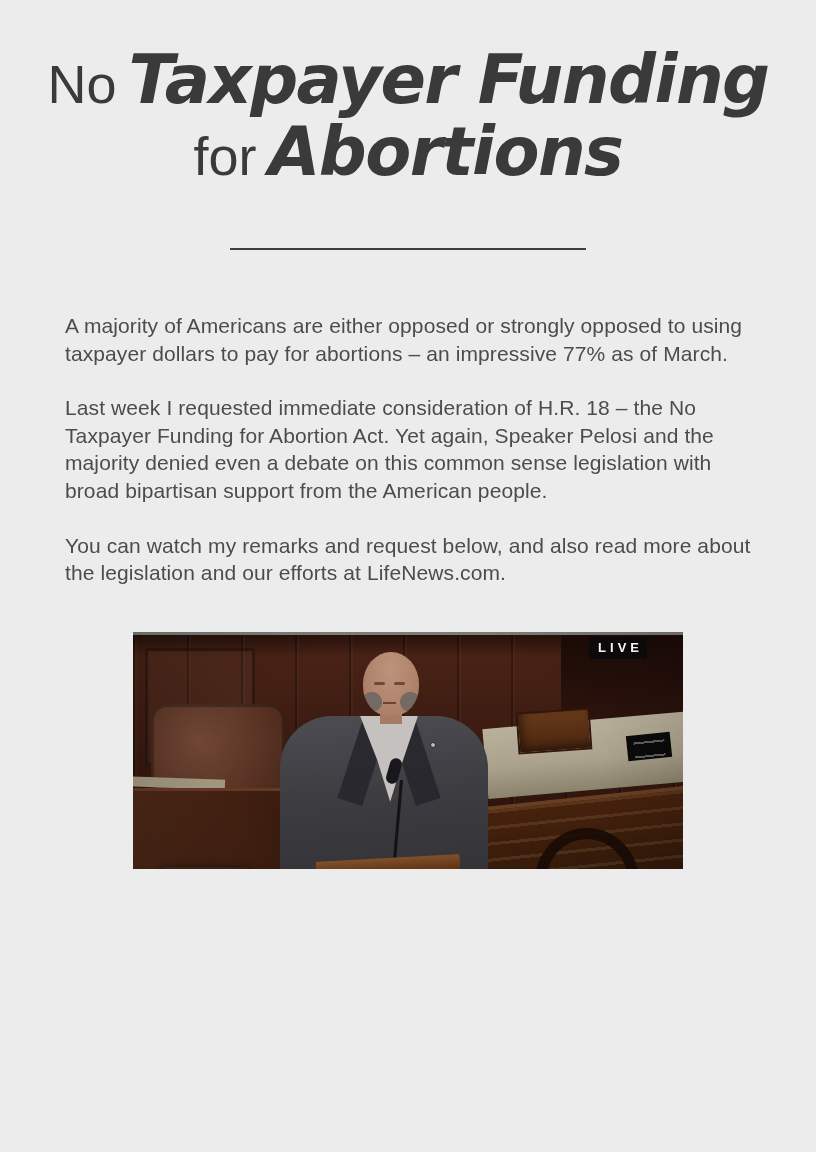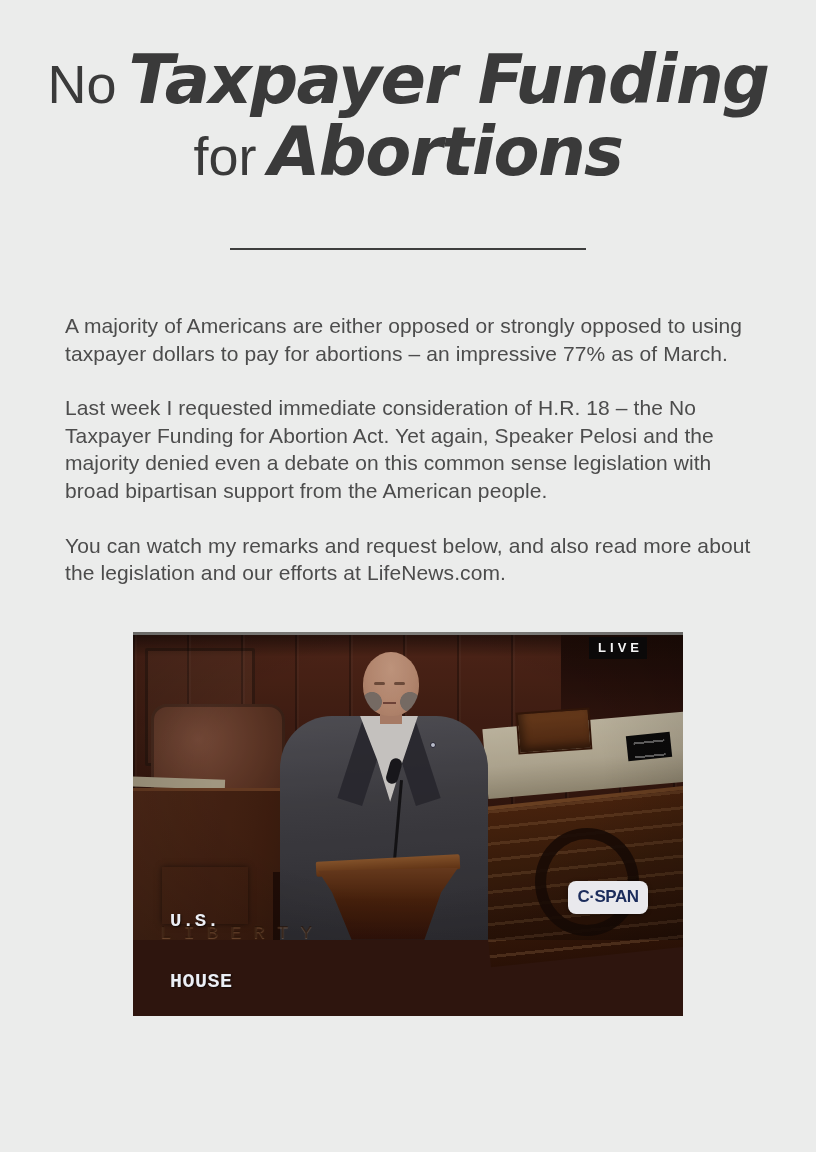--- a/index.html
+++ b/index.html
@@ -53,21 +53,21 @@
     line-height: 27.6px;
     color: #4c4c4c;
     letter-spacing: 0.1px;
     margin-bottom: 27px;
   }
   .content p:last-child { margin-bottom: 0; }
 
   
   .video {
     position: relative;
-    width: 550px; height: 384px;
+    width: 550px; height: 237px;
     margin: 45px auto 0 auto;
     overflow: hidden;
     background: #2e150e;
     cursor: pointer;
   }
   .video * { position: absolute; }
 
   .v-top-strip { left:0; top:0; width:550px; height:3px; background:#9c9c98; }
 
   .v-wall {

